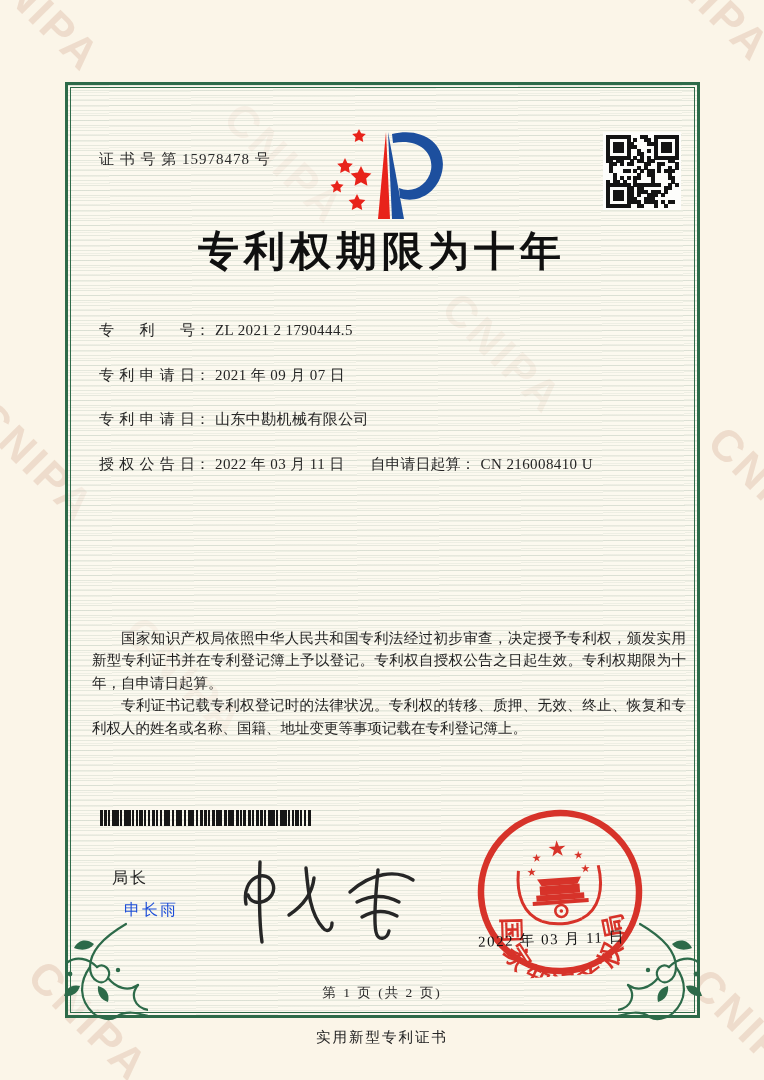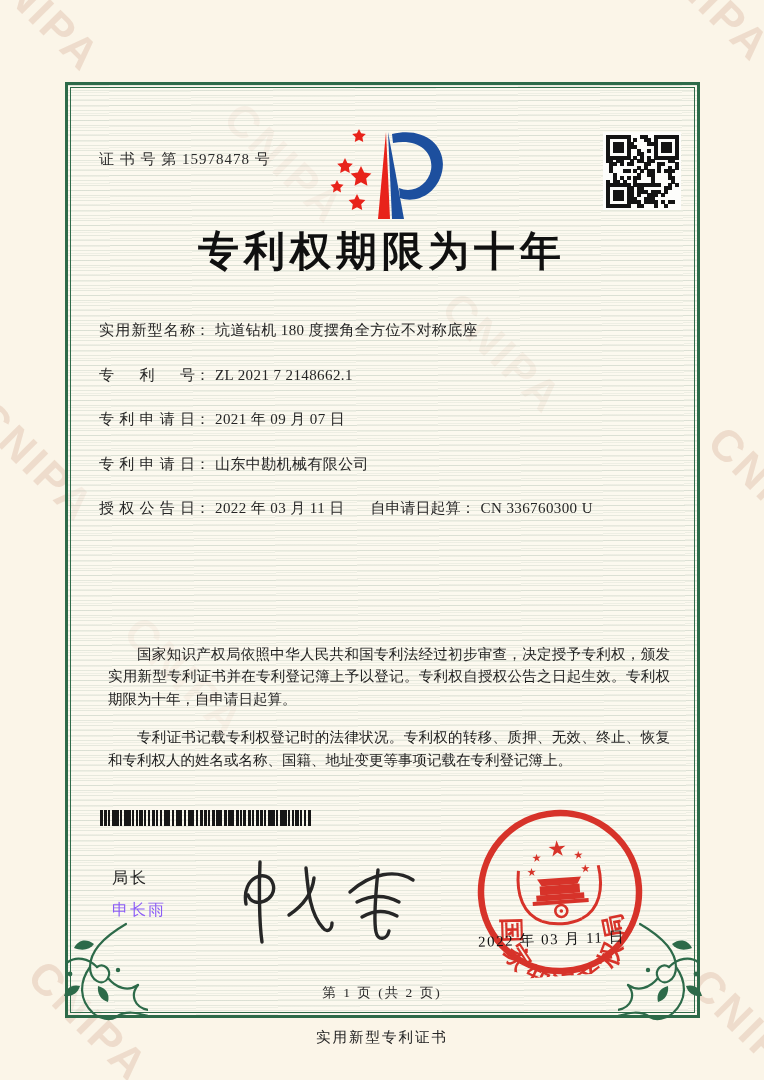--- a/index.html
+++ b/index.html
@@ -64,32 +64,32 @@
   }
   .fcolon{display:inline-block;}
   .fvalue{margin-left:5px;letter-spacing:.4px;}
   .fpair2{margin-left:26px;}
   
   .body-text{
     position:absolute;left:92px;top:627px;width:594px;
     font-size:14.5px;line-height:22.4px;color:#1e1e1e;
     text-align:justify;
   }
-  .body-text p{margin:16px;text-indent:2em;}
+  .body-text p{margin:0;text-indent:2em;}
   
   .barcode{
     position:absolute;left:100px;top:810px;width:212px;height:16px;
     background-image:
       repeating-linear-gradient(90deg,#161616 0 2px,rgba(0,0,0,0) 2px 4px),
       repeating-linear-gradient(90deg,#161616 0 1px,rgba(0,0,0,0) 1px 6px),
       repeating-linear-gradient(90deg,#161616 0 3px,rgba(0,0,0,0) 3px 13px);
   }
   
   .signer-title{position:absolute;left:112px;top:868px;font-size:16px;letter-spacing:2px;color:#1c1c1c;}
-  .signer-name{position:absolute;left:112px;top:900px;font-size:16px;letter-spacing:2px;color:#8b5cf6;}
+  .signer-name{position:absolute;left:124px;top:900px;font-size:16px;letter-spacing:2px;color:#1d4ed8;}
   .signature{position:absolute;left:226px;top:844px;}
   
   .seal{position:absolute;left:476px;top:808px;width:168px;height:168px;
         mix-blend-mode:multiply;opacity:.95;transform:rotate(-4deg);}
   .seal-date{
     position:absolute;left:478px;top:930px;width:160px;
     font-size:15px;letter-spacing:1.5px;color:#141414;transform:rotate(-2deg);
     z-index:5;
   }
   
@@ -396,33 +396,30 @@
           <div class="c" style="left: 34.2857px; top: 68.5714px; width: 4px; height: 4px;"></div>
           <div class="c" style="left: 48px; top: 68.5714px; width: 4px; height: 4px;"></div>
           <div class="c" style="left: 58.2857px; top: 68.5714px; width: 4px; height: 4px;"></div>
         </div>
     </div>
 
     <div class="title">专利权期限为十年</div>
 
     <div class="fields">
       <div class="field-row">
-        <span class="flabel">实用新型名称</span><span class="fcolon">：</span><span class="fvalue">坑道钻机 180 度摆角全方位不对称底座</span>
-      </div>
-      <div class="field-row">
-        <span class="flabel">专利号</span><span class="fcolon">：</span><span class="fvalue">ZL 2021 7 2148662.1</span>
+        <span class="flabel">专利号</span><span class="fcolon">：</span><span class="fvalue">ZL 2021 2 1790444.5</span>
       </div>
       <div class="field-row">
         <span class="flabel">专利申请日</span><span class="fcolon">：</span><span class="fvalue">2021 年 09 月 07 日</span>
       </div>
       <div class="field-row">
         <span class="flabel">专利申请日</span><span class="fcolon">：</span><span class="fvalue">山东中勘机械有限公司</span>
       </div>
       <div class="field-row">
-        <span class="flabel">授权公告日</span><span class="fcolon">：</span><span class="fvalue">2022 年 03 月 11 日</span><span class="fpair2"><span>自申请日起算</span><span>：</span><span class="fvalue">CN 336760300 U</span></span>
+        <span class="flabel">授权公告日</span><span class="fcolon">：</span><span class="fvalue">2022 年 03 月 11 日</span><span class="fpair2"><span>自申请日起算</span><span>：</span><span class="fvalue">CN 216008410 U</span></span>
       </div>
     </div>
 
     <div class="body-text">
       <p>国家知识产权局依照中华人民共和国专利法经过初步审查，决定授予专利权，颁发实用新型专利证书并在专利登记簿上予以登记。专利权自授权公告之日起生效。专利权期限为十年，自申请日起算。</p>
       <p>专利证书记载专利权登记时的法律状况。专利权的转移、质押、无效、终止、恢复和专利权人的姓名或名称、国籍、地址变更等事项记载在专利登记簿上。</p>
     </div>
 
     <div class="barcode"></div>
 

